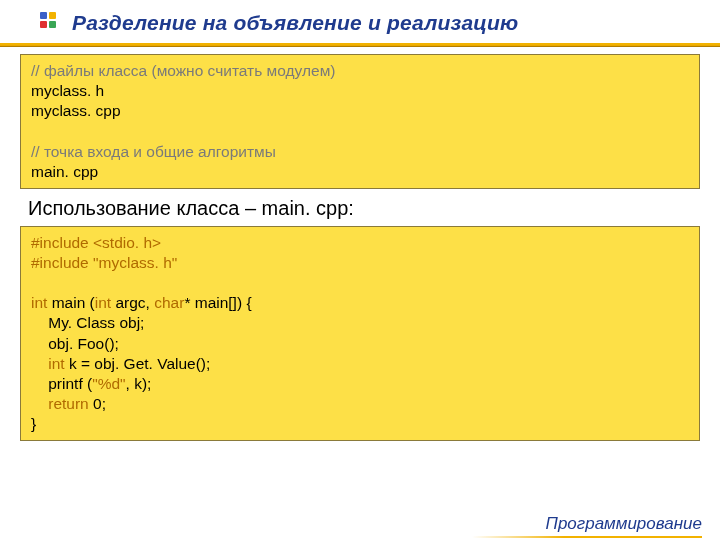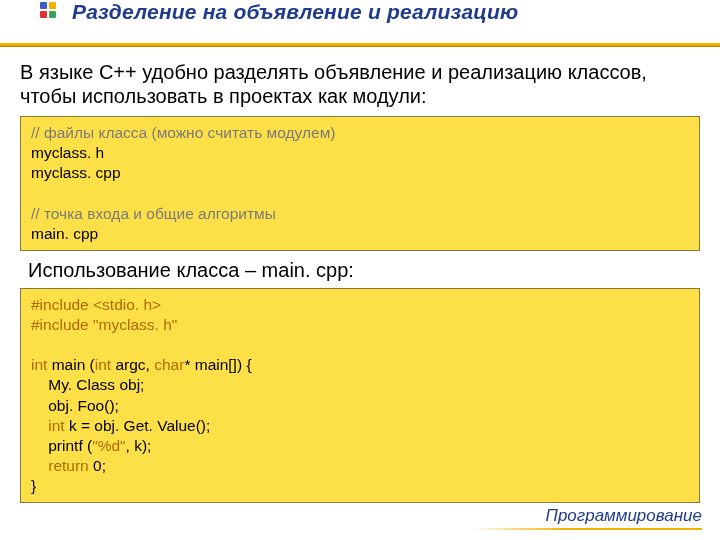--- a/index.html
+++ b/index.html
@@ -14,21 +14,21 @@
   .slide {
     position: relative;
     width: 720px;
     height: 540px;
     box-sizing: border-box;
   }
   .header {
     position: relative;
     height: 46px;
     display: flex;
-    align-items: flex-start;
+    align-items: center;
     padding-left: 38px;
   }
   .logo {
     width: 26px;
     height: 26px;
     display: inline-flex;
     align-items: center;
     justify-content: center;
     margin-right: 8px;
   }
@@ -71,21 +71,21 @@
   .code-box .gray { color: #7a7a7a; }
   .code-box .orange { color: #b06a00; margin-top: 43px; }
   .subtitle {
     font-size: 20px;
     color: #000;
     margin: 8px 2px 6px 10px;
   }
   .footer {
     position: absolute;
     right: 18px;
-    bottom: 10px;
+    bottom: 2px;
     text-align: right;
   }
   .footer-text {
     font-size: 17px;
     font-style: italic;
     color: #1f3b8e;
   }
   .footer-rule {
     width: 230px;
     height: 2px;
@@ -107,21 +107,20 @@
         <rect x="1" y="10" width="7" height="7" rx="1" fill="#e03030"></rect>
         <rect x="10" y="10" width="7" height="7" rx="1" fill="#3aa655"></rect>
       </svg>
     </span>
     <span class="title">Разделение на объявление и реализацию</span>
     <div class="header-rule"></div>
   </div>
 
   <div class="body">
 
-    <div class="paragraph">В языке С++ удобно разделять объявление и реализацию классов, чтобы использовать в проектах как модули:</div>
 
     <div class="code-box"><span class="gray">// файлы класса (можно считать модулем)</span>
 <span>myclass. h</span>
 <span>myclass. cpp</span>
 <span></span>
 <span class="gray">// точка входа и общие алгоритмы</span>
 <span>main. cpp</span></div>
 
     <div class="subtitle">Использование класса – main. cpp:</div>
 

